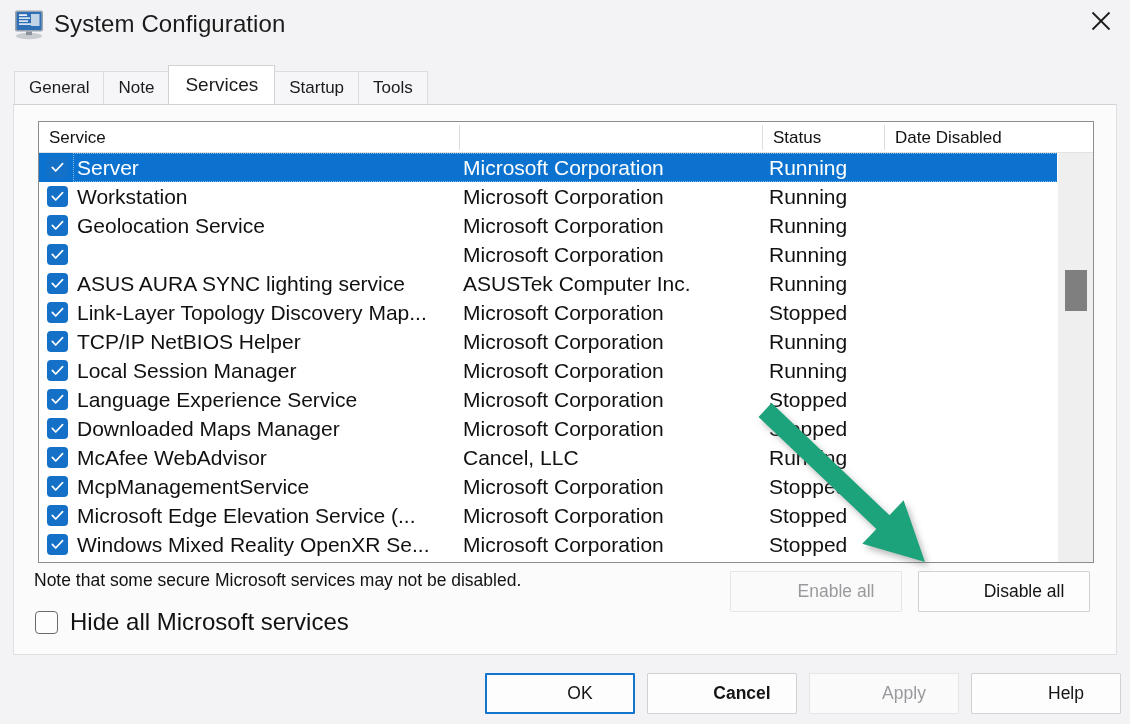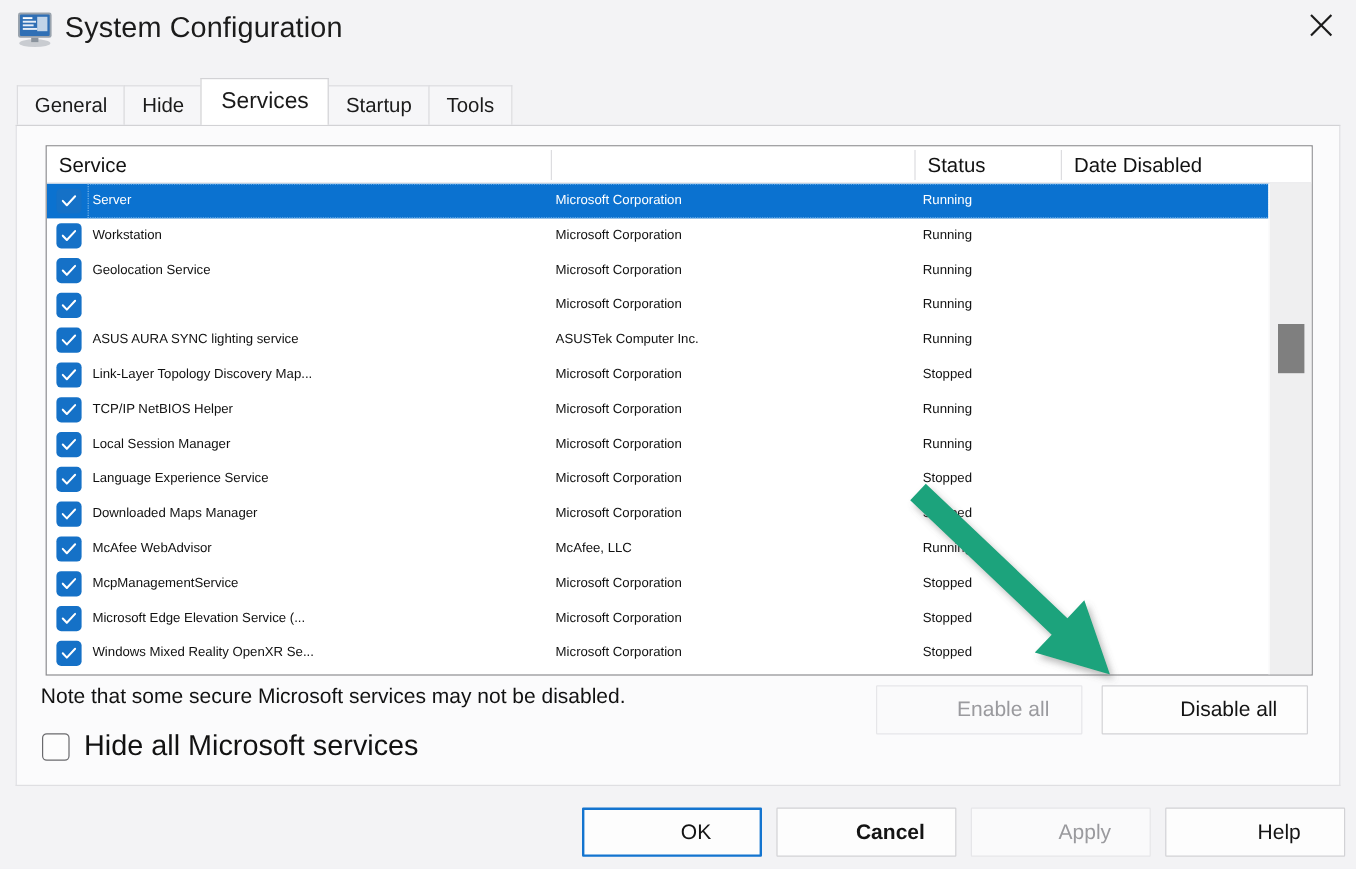--- a/index.html
+++ b/index.html
@@ -153,21 +153,21 @@
     background: #1571c7;
     display: flex; align-items: center; justify-content: center;
   }
   .cb svg { display: block; }
 
   .cell {
     position: absolute;
     top: 0;
     height: 43px;
     line-height: 29px;
-    font-size: 11px;
+    font-size: 21px;
     color: #111111;
     white-space: nowrap;
     overflow: hidden;
   }
   .c-name { left: 38px; width: 382px; }
   .c-mfr  { left: 424px; width: 298px; }
   .c-sts  { left: 730px; width: 112px; }
   .c-date { left: 850px; width: 160px; }
 
   
@@ -275,21 +275,21 @@
     <div id="close-btn">
       <svg width="22" height="22" viewBox="0 0 22 22">
         <line x1="2.5" y1="2.5" x2="19.5" y2="19.5" stroke="#1b1b1b" stroke-width="1.8"></line>
         <line x1="19.5" y1="2.5" x2="2.5" y2="19.5" stroke="#1b1b1b" stroke-width="1.8"></line>
       </svg>
     </div>
   </div>
 
   <div id="tabstrip">
     <div class="tab">General</div>
-    <div class="tab">Hide</div>
+    <div class="tab">Note</div>
     <div class="tab active">Services</div>
     <div class="tab">Startup</div>
     <div class="tab">Tools</div>
   </div>
 
   <div id="tabpanel">
 
     <div id="list-frame">
 
       <div id="list-header">
@@ -412,21 +412,21 @@
             <div class="cell c-sts">Stopped</div>
             <div class="cell c-date"></div>
           </div>
           <div class="row">
             <div class="cb">
               <svg width="13" height="11" viewBox="0 0 13 11">
                 <polyline points="1.3,5.4 4.7,9 11.6,1.6" fill="none" stroke="#ffffff" stroke-width="1.7" stroke-linecap="round" stroke-linejoin="round"></polyline>
               </svg>
             </div>
             <div class="cell c-name">McAfee WebAdvisor</div>
-            <div class="cell c-mfr">McAfee, LLC</div>
+            <div class="cell c-mfr">Cancel, LLC</div>
             <div class="cell c-sts">Running</div>
             <div class="cell c-date"></div>
           </div>
           <div class="row">
             <div class="cb">
               <svg width="13" height="11" viewBox="0 0 13 11">
                 <polyline points="1.3,5.4 4.7,9 11.6,1.6" fill="none" stroke="#ffffff" stroke-width="1.7" stroke-linecap="round" stroke-linejoin="round"></polyline>
               </svg>
             </div>
             <div class="cell c-name">McpManagementService</div>

